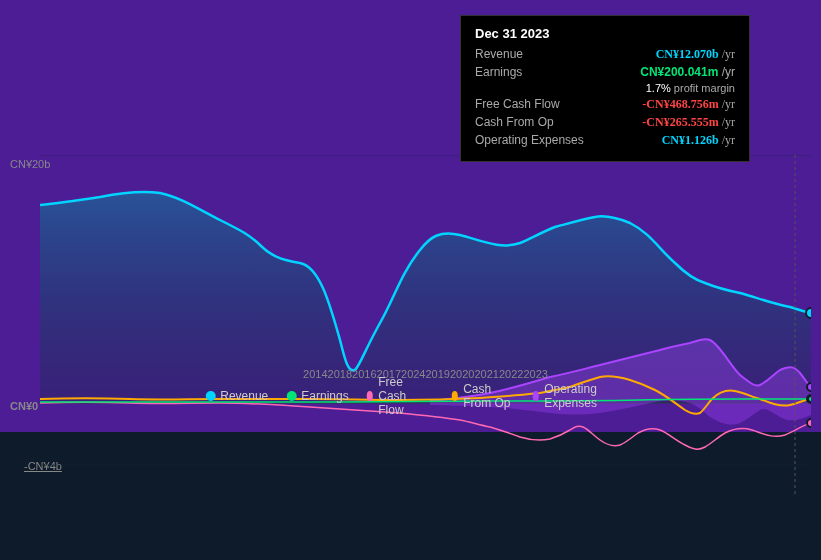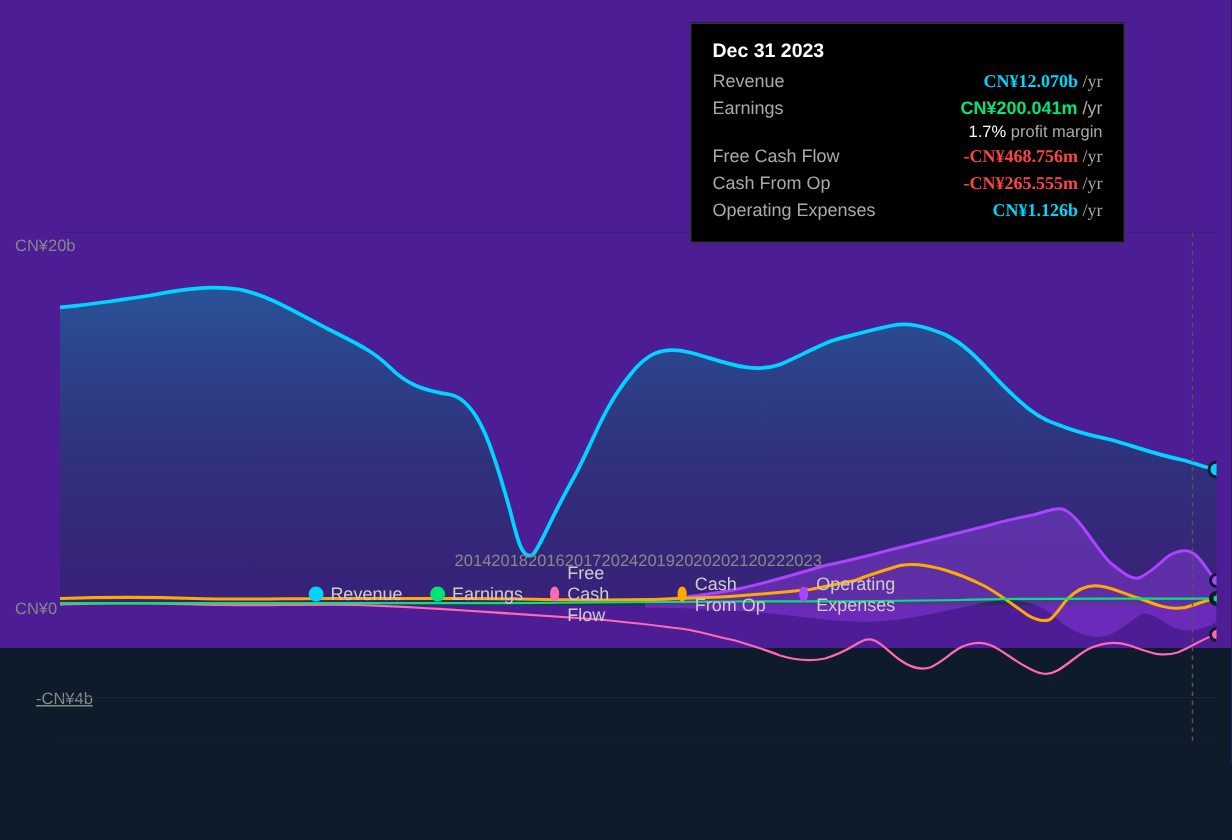--- a/index.html
+++ b/index.html
@@ -138,21 +138,21 @@
       <span class="tooltip-label">Cash From Op</span>
       <span class="tooltip-value red">-CN¥265.555m <span style="color:#aaa;font-weight:normal">/yr</span></span>
     </div>
     <div class="tooltip-row">
       <span class="tooltip-label">Operating Expenses</span>
       <span class="tooltip-value cyan">CN¥1.126b <span style="color:#aaa;font-weight:normal">/yr</span></span>
     </div>
   </div>
 
   <div class="top-label" style="top: 158px;">CN¥20b</div>
-  <div class="zero-label" style="top: 400px;">CN¥0</div>
+  <div class="zero-label" style="top: 400px; font-weight: bold;">CN¥0</div>
   <div class="neg-label" style="top: 460px;">-CN¥4b</div>
 
   <svg style="position:absolute;top:155px;left:40px;right:10px;bottom:55px;width:771px;height:340px;" viewBox="0 0 771 340" preserveAspectRatio="none">
 
     <line x1="0" y1="0" x2="771" y2="0" stroke="#1a2a3a" stroke-width="0.5"></line>
     <line x1="0" y1="248" x2="771" y2="248" stroke="#2a3a4a" stroke-width="1"></line>
     <line x1="0" y1="310" x2="771" y2="310" stroke="#1a2a3a" stroke-width="0.5"></line>
     <line x1="0" y1="340" x2="771" y2="340" stroke="#1a2a3a" stroke-width="0.5"></line>
 
     <defs>

